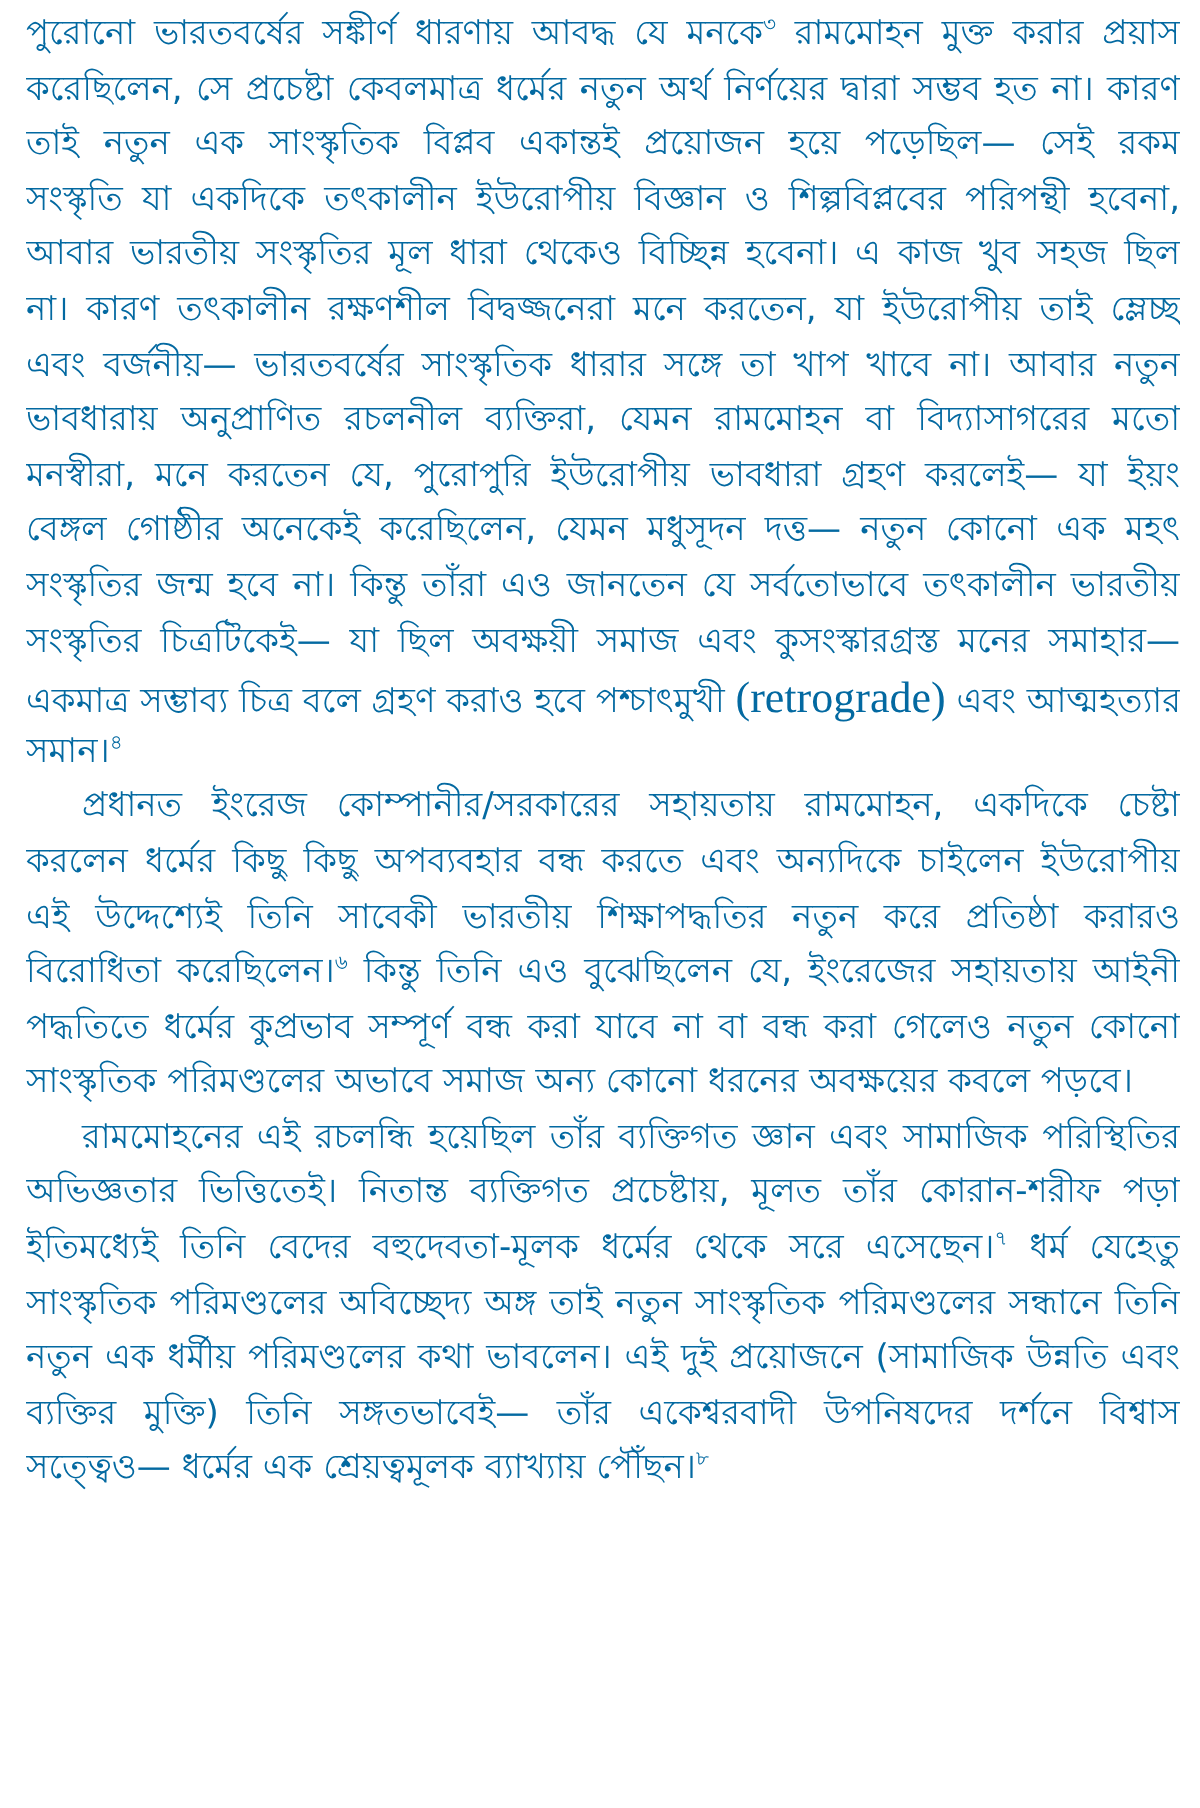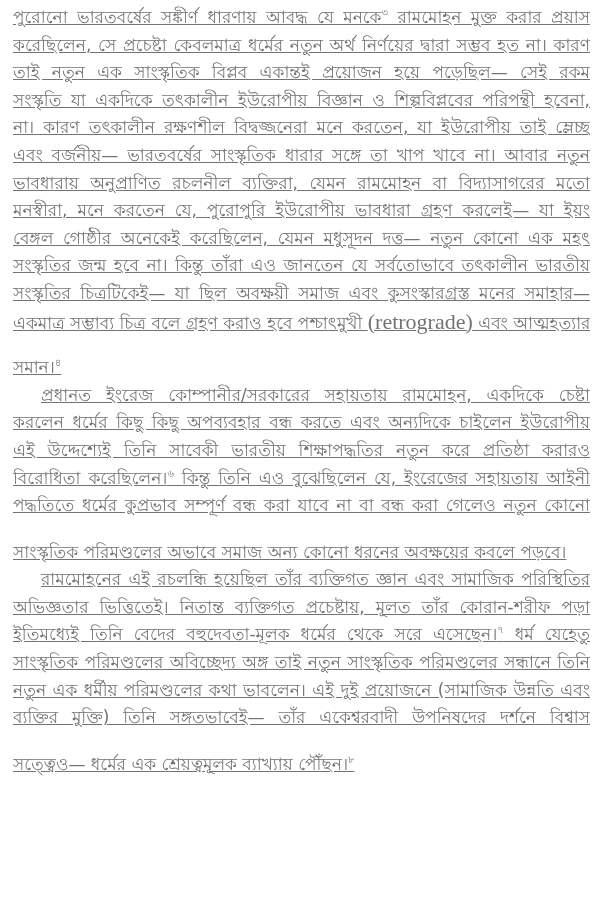--- a/index.html
+++ b/index.html
@@ -25,44 +25,44 @@
   .line {
     height: 27.6px;
     line-height: 27.6px;
     white-space: nowrap;
     text-align: justify;
     text-align-last: justify;
     overflow: hidden;
   }
   .line.last {
     text-align-last: left;
-    margin-top: 19px;
   }
   .line.indent {
     padding-left: 28px;
   }
   sup.fn {
     font-size: 10px;
     line-height: 0;
     vertical-align: super;
   }
   .latin {
     font-family: "Liberation Serif", serif;
     font-size: 22px;
   }
 </style>
 </head>
 <body style="background: rgb(255, 255, 255);">
 
-<div class="page" id="page" style="color: #737373; text-decoration: underline;">
+<div class="page" id="page" style="color: #0369a1;">
     <div>
       <div class="line"><span>পুরোনো ভারতবর্ষের সঙ্কীর্ণ ধারণায় আবদ্ধ যে মনকে</span><sup class="fn">৩</sup><span> রামমোহন মুক্ত করার প্রয়াস</span></div>
       <div class="line"><span>করেছিলেন, সে প্রচেষ্টা কেবলমাত্র ধর্মের নতুন অর্থ নির্ণয়ের দ্বারা সম্ভব হত না। কারণ</span></div>
       <div class="line"><span>তাই নতুন এক সাংস্কৃতিক বিপ্লব একান্তই প্রয়োজন হয়ে পড়েছিল— সেই রকম</span></div>
       <div class="line"><span>সংস্কৃতি যা একদিকে তৎকালীন ইউরোপীয় বিজ্ঞান ও শিল্পবিপ্লবের পরিপন্থী হবেনা,</span></div>
+      <div class="line"><span>আবার ভারতীয় সংস্কৃতির মূল ধারা থেকেও বিচ্ছিন্ন হবেনা। এ কাজ খুব সহজ ছিল</span></div>
       <div class="line"><span>না। কারণ তৎকালীন রক্ষণশীল বিদ্বজ্জনেরা মনে করতেন, যা ইউরোপীয় তাই ম্লেচ্ছ</span></div>
       <div class="line"><span>এবং বর্জনীয়— ভারতবর্ষের সাংস্কৃতিক ধারার সঙ্গে তা খাপ খাবে না। আবার নতুন</span></div>
       <div class="line"><span>ভাবধারায় অনুপ্রাণিত রচলনীল ব্যক্তিরা, যেমন রামমোহন বা বিদ্যাসাগরের মতো</span></div>
       <div class="line"><span>মনস্বীরা, মনে করতেন যে, পুরোপুরি ইউরোপীয় ভাবধারা গ্রহণ করলেই— যা ইয়ং</span></div>
       <div class="line"><span>বেঙ্গল গোষ্ঠীর অনেকেই করেছিলেন, যেমন মধুসূদন দত্ত— নতুন কোনো এক মহৎ</span></div>
       <div class="line"><span>সংস্কৃতির জন্ম হবে না। কিন্তু তাঁরা এও জানতেন যে সর্বতোভাবে তৎকালীন ভারতীয়</span></div>
       <div class="line"><span>সংস্কৃতির চিত্রটিকেই— যা ছিল অবক্ষয়ী সমাজ এবং কুসংস্কারগ্রস্ত মনের সমাহার—</span></div>
       <div class="line"><span>একমাত্র সম্ভাব্য চিত্র বলে গ্রহণ করাও হবে পশ্চাৎমুখী </span><span class="latin">(retrograde)</span><span> এবং আত্মহত্যার</span></div>
       <div class="line last"><span>সমান।</span><sup class="fn">৪</sup></div>
     </div>

